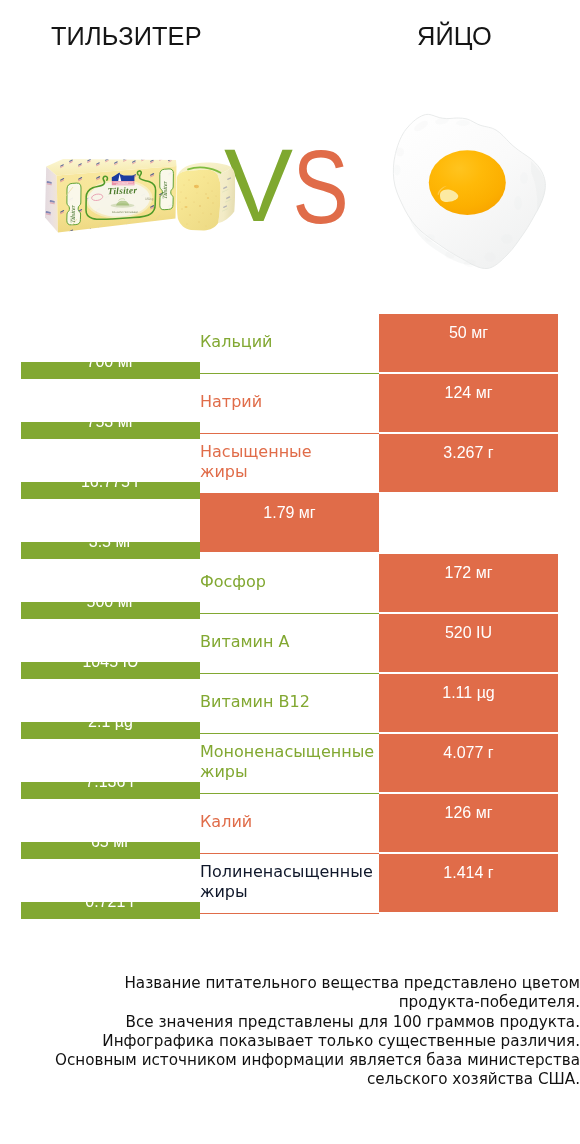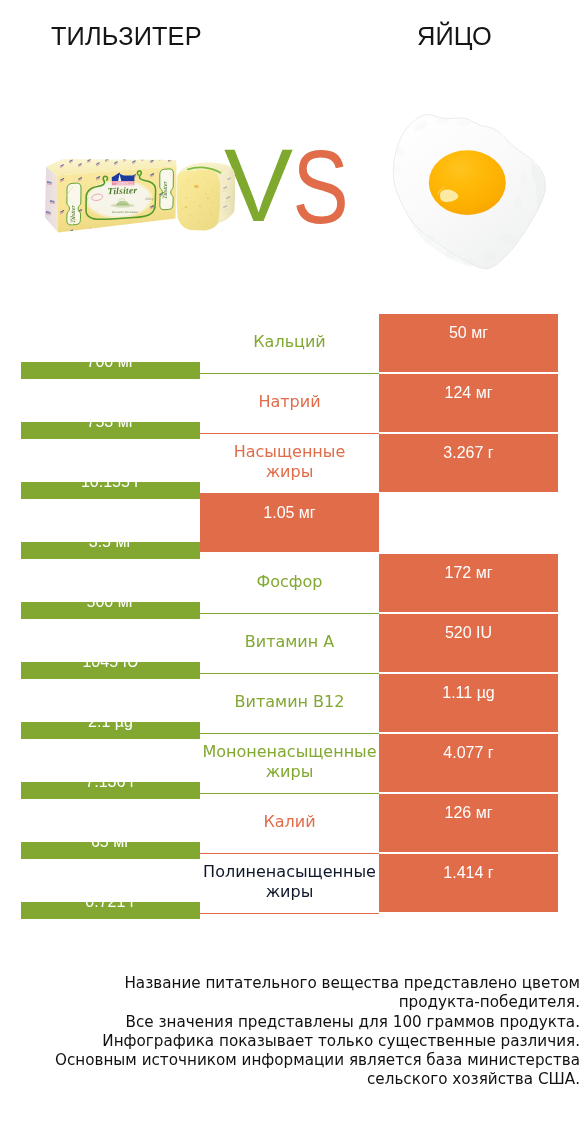--- a/index.html
+++ b/index.html
@@ -11,21 +11,21 @@
   .title{position:absolute;will-change:transform;font-family:'Liberation Sans',sans-serif;font-size:25.4px;font-weight:400;color:#151515;white-space:nowrap;line-height:1;letter-spacing:0.1px;}
   .title.left{left:50.5px;top:24px;}
   .title.right{left:416.5px;top:24px;}
   .heroimg{position:absolute;left:0;top:0;}
   .table{position:absolute;left:21px;top:314px;width:537px;}
   .row{display:flex;height:58px;margin-bottom:2px;}
     .cell{width:179px;will-change:transform;box-sizing:border-box;display:flex;align-items:center;justify-content:center;padding-bottom:3px;}
   .cell.green{background:#82a832;color:#fff;padding-bottom:17px;margin-top:48px;}
   .cell.orange{background:#e06c49;color:#fff;padding-bottom:21px;}
   .cell.mid{background:transparent;height:60px;border-bottom:1.3px solid #82a832;font-family:'DejaVu Sans',sans-serif;font-size:16px;line-height:20px;font-weight:400;overflow:hidden;position:relative;}
-  .midinner{width:179px;text-align:center;}
+  .midinner{width:179px;}
   .midinner span{display:block;white-space:nowrap;}
   .val{font-size:16px;font-weight:400;}
   .unit{font-size:16px;font-weight:400;margin-left:0;}
   .footer{position:absolute;will-change:transform;left:0;top:974px;width:580px;text-align:right;font-family:'DejaVu Sans',sans-serif;font-size:15.2px;line-height:19.3px;color:#111;}
 </style>
 </head>
 <body>
 
 <div class="page">
 
@@ -375,41 +375,41 @@
             <span>Натрий</span>
           </div>
         </div>
         <div class="cell orange">
           <span class="val">124</span>
           <span class="unit">&nbsp;мг</span>
         </div>
       </div>
       <div class="row">
         <div class="cell green">
-          <span class="val">10.155</span>
+          <span class="val">16.775</span>
           <span class="unit">&nbsp;г</span>
         </div>
         <div class="cell mid" style="border-bottom-color:#e06c49;color:#e06c49">
           <div class="midinner">
             <span>Насыщенные</span>
             <span>жиры</span>
           </div>
         </div>
         <div class="cell orange">
           <span class="val">3.267</span>
           <span class="unit">&nbsp;г</span>
         </div>
       </div>
       <div class="row">
         <div class="cell green">
           <span class="val">3.5</span>
           <span class="unit">&nbsp;мг</span>
         </div>
         <div class="cell orange">
-          <span class="val">1.05</span>
+          <span class="val">1.79</span>
           <span class="unit">&nbsp;мг</span>
         </div>
       </div>
       <div class="row">
         <div class="cell green">
           <span class="val">500</span>
           <span class="unit">&nbsp;мг</span>
         </div>
         <div class="cell mid" style="border-bottom-color:#82a832;color:#82a832">
           <div class="midinner">

